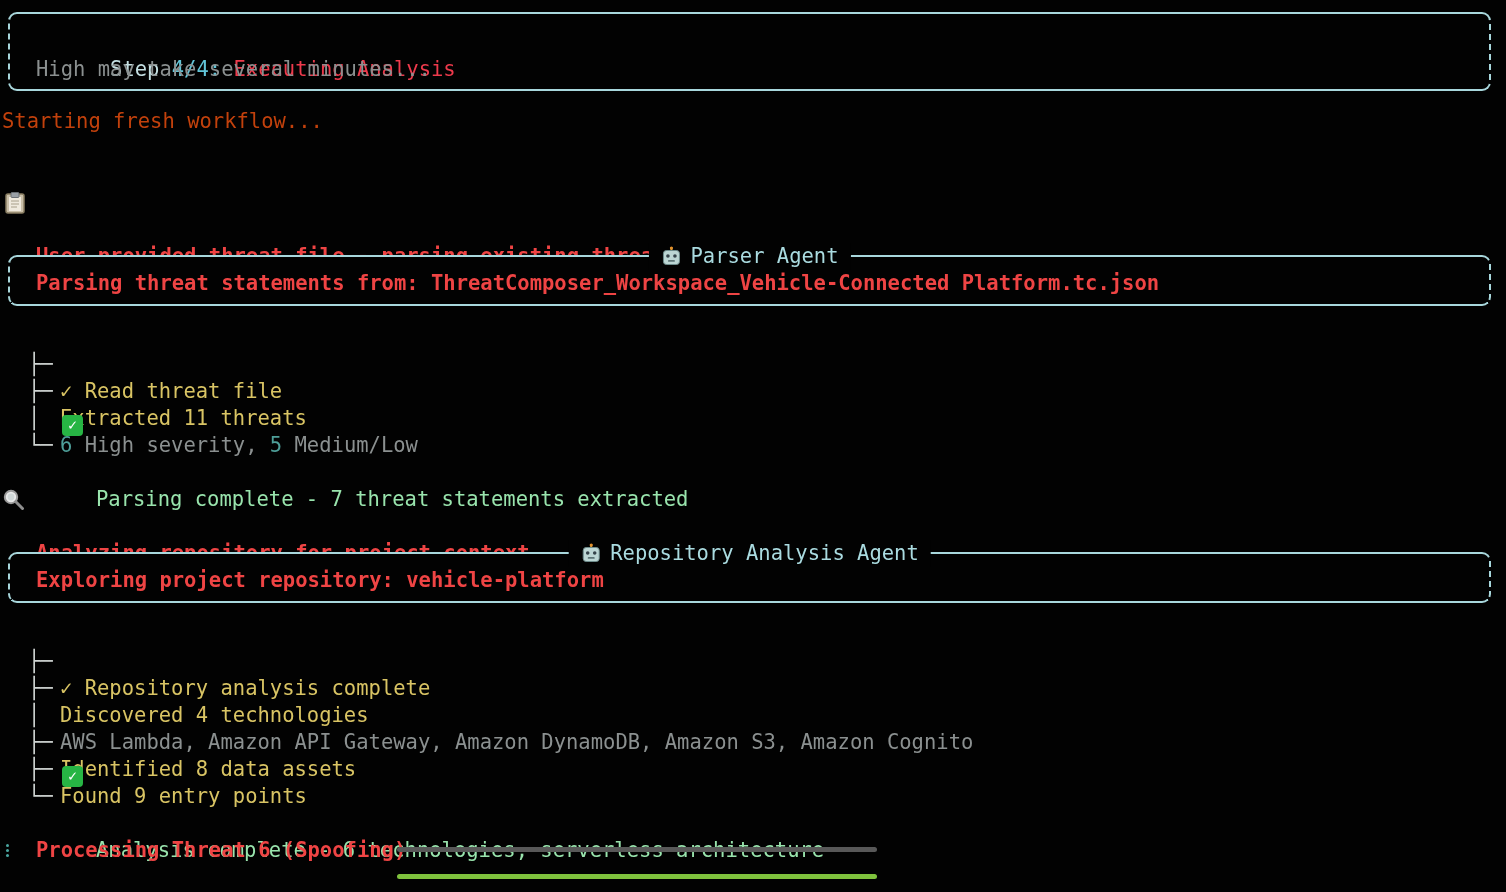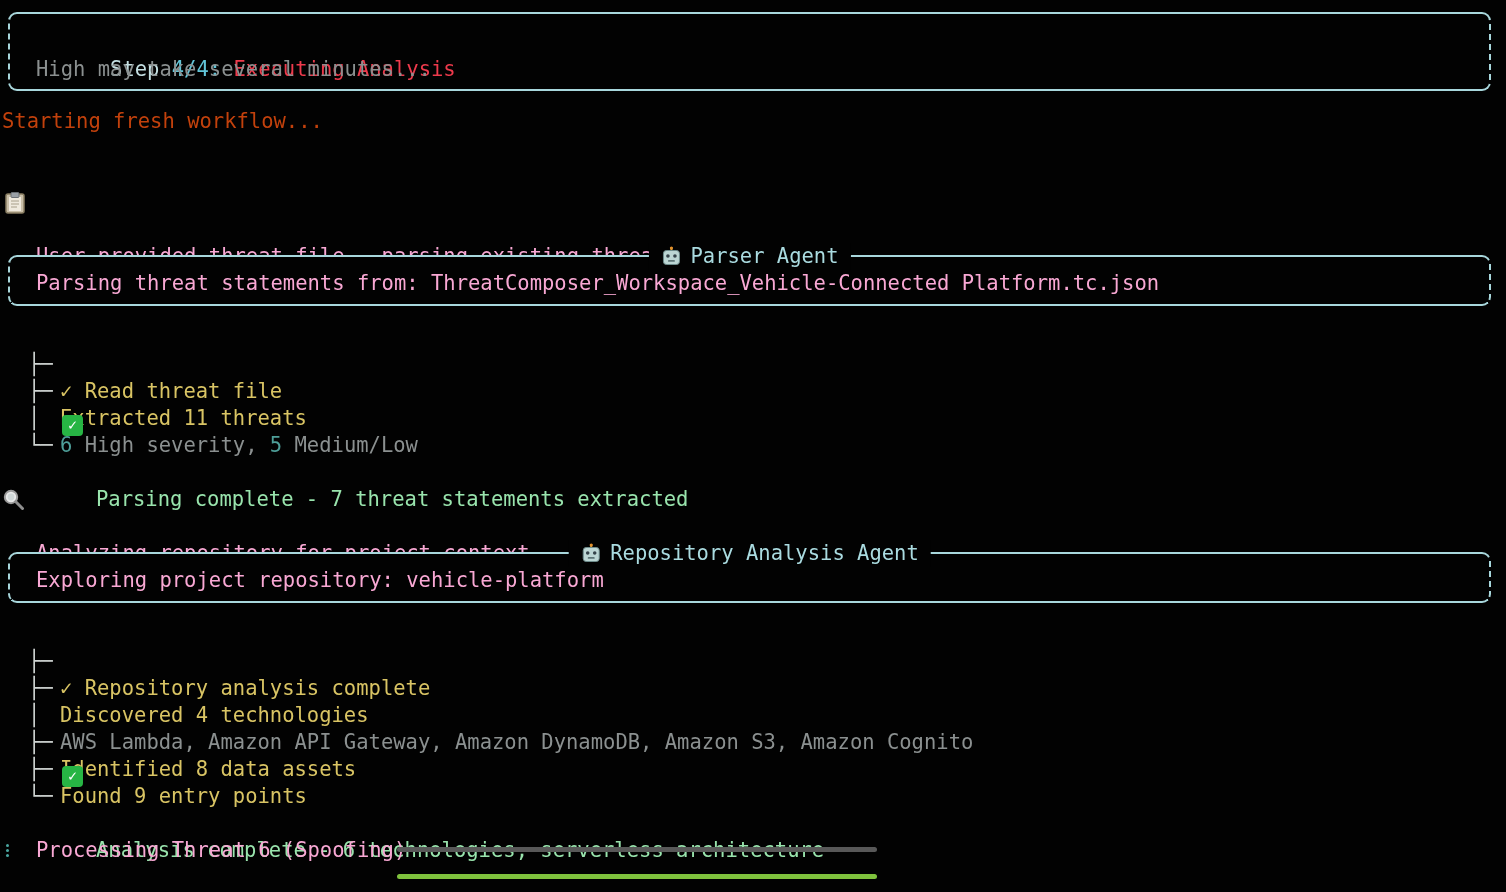--- a/index.html
+++ b/index.html
@@ -4,21 +4,21 @@
 <style>
   html,body{margin:0;padding:0;background:#000;}
   .screen{
     position:relative;width:1506px;height:892px;background:#020202;overflow:hidden;
     font-family:"DejaVu Sans Mono","Liberation Mono",monospace;
     font-size:20.5px;color:#dfe3e1;
   }
   .line{position:absolute;height:27px;line-height:27px;white-space:pre;left:0;}
   .abs{position:absolute;white-space:pre;}
   
-  .cyan   {color:#f9a8d4;}
+  .cyan   {color:#ef4444;font-weight:bold;}
   .cyan2  {color:#62c5d8;}
   .pale   {color:#c4dfe2;}
   .white  {color:#c2410c;}
   .red    {color:#ee3a4c;}
   .gray   {color:#8b9090;}
   .teal   {color:#4e9f99;}
   .yellow {color:#d9c464;}
   .green  {color:#99e4ad;}
   .prefixc{color:#cfd4d2;}
   

